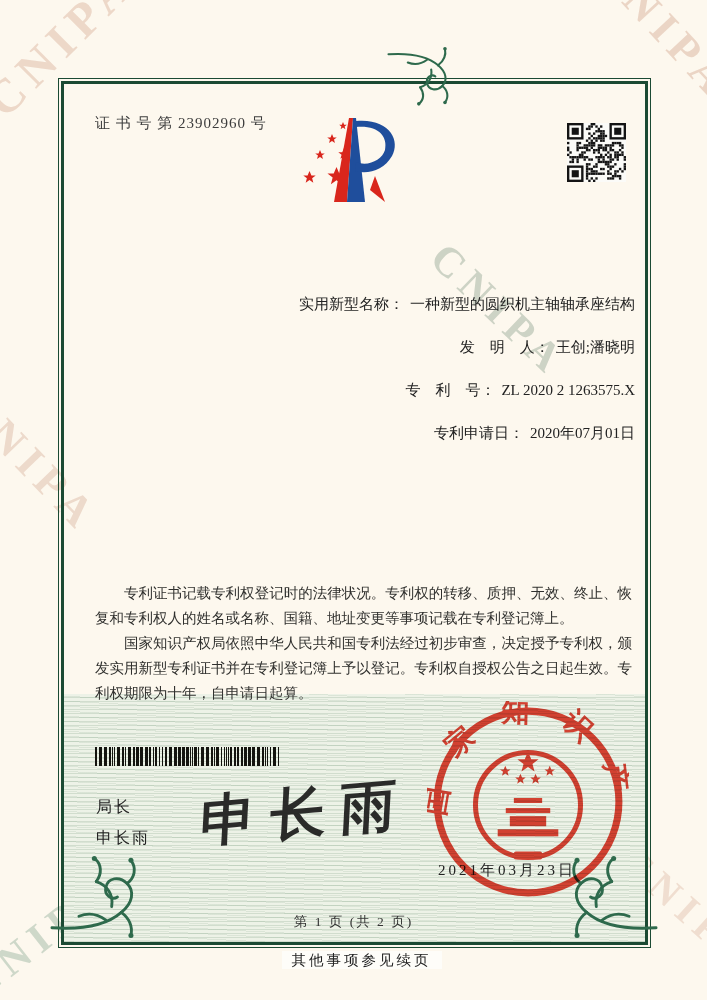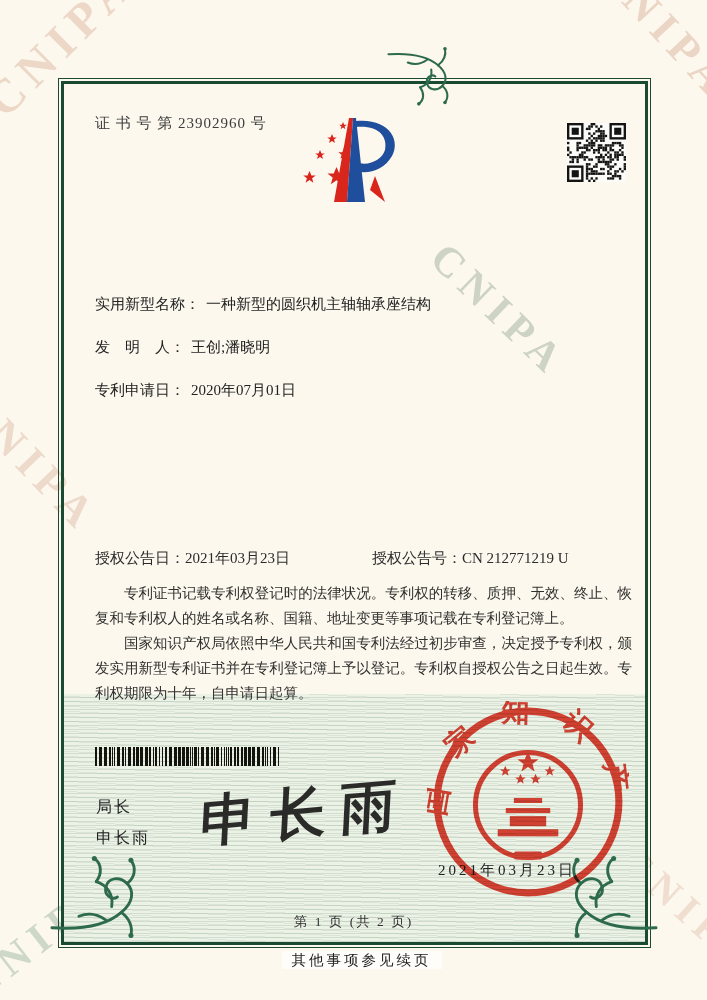--- a/index.html
+++ b/index.html
@@ -38,21 +38,21 @@
   .orn-top{left:384px; top:46px; width:82px; height:62px; transform:scale(-1,-1);}
   
   .cert-no{position:absolute; left:95px; top:114px; font-size:15px; letter-spacing:1px; color:#3c3c3c;}
   .logo{position:absolute; left:287px; top:110px; width:135px; height:97px;}
   .qr{position:absolute; left:567px; top:123px; width:59px; height:59px;}
   .title{
     position:absolute; left:0; width:707px; top:210px; text-align:center;
     font-size:37px; font-weight:bold; letter-spacing:10px; color:#111;
   }
   
-  .fields{position:absolute; left:95px; top:293px; width:540px; display:flex; flex-direction:column; gap:20px; font-size:15px;}
+  .fields{position:absolute; left:95px; top:293px; width:540px; display:flex; flex-direction:column; gap:20px; font-size:15px;align-items:flex-end;}
   .frow{display:flex; line-height:23px;}
   .flabel{flex:0 0 auto; color:#222;}
   .fvalue{margin-left:6px; color:#222;}
   .grant{position:absolute; left:95px; top:549px; width:540px; font-size:15px;}
   .grant .g2{position:absolute; left:277px; top:0;}
   
   .bodytext{
     position:absolute; left:95px; top:581px; width:537px;
     font-size:14.5px; line-height:1.72; text-align:justify; color:#30302e;
   }
@@ -357,31 +357,29 @@
   <div class="fields">
     <div class="frow">
       <span class="flabel">实用新型名称：</span>
       <span class="fvalue">一种新型的圆织机主轴轴承座结构</span>
     </div>
     <div class="frow">
       <span class="flabel">发　明　人：</span>
       <span class="fvalue">王创;潘晓明</span>
     </div>
     <div class="frow">
+      <span class="flabel">专　利　号：</span>
+      <span class="fvalue">ZL 2020 2 1263575.X</span>
+    </div>
+    <div class="frow">
       <span class="flabel">专利申请日：</span>
       <span class="fvalue">2020年07月01日</span>
     </div>
   </div>
 
-  <div class="grant">
-    <span>授权公告日：</span><span>2021年03月23日</span>
-    <span class="g2">
-      <span>授权公告号：</span><span>CN 212771219 U</span>
-    </span>
-  </div>
 
   <div class="bodytext">
     <p>专利证书记载专利权登记时的法律状况。专利权的转移、质押、无效、终止、恢复和专利权人的姓名或名称、国籍、地址变更等事项记载在专利登记簿上。</p>
     <p>国家知识产权局依照中华人民共和国专利法经过初步审查，决定授予专利权，颁发实用新型专利证书并在专利登记簿上予以登记。专利权自授权公告之日起生效。专利权期限为十年，自申请日起算。</p>
   </div>
 
   <div class="barcode">
       <span style="width:2px;margin-right:2px"></span>
       <span style="width:3px;margin-right:2px"></span>
       <span style="width:3px;margin-right:2px"></span>

